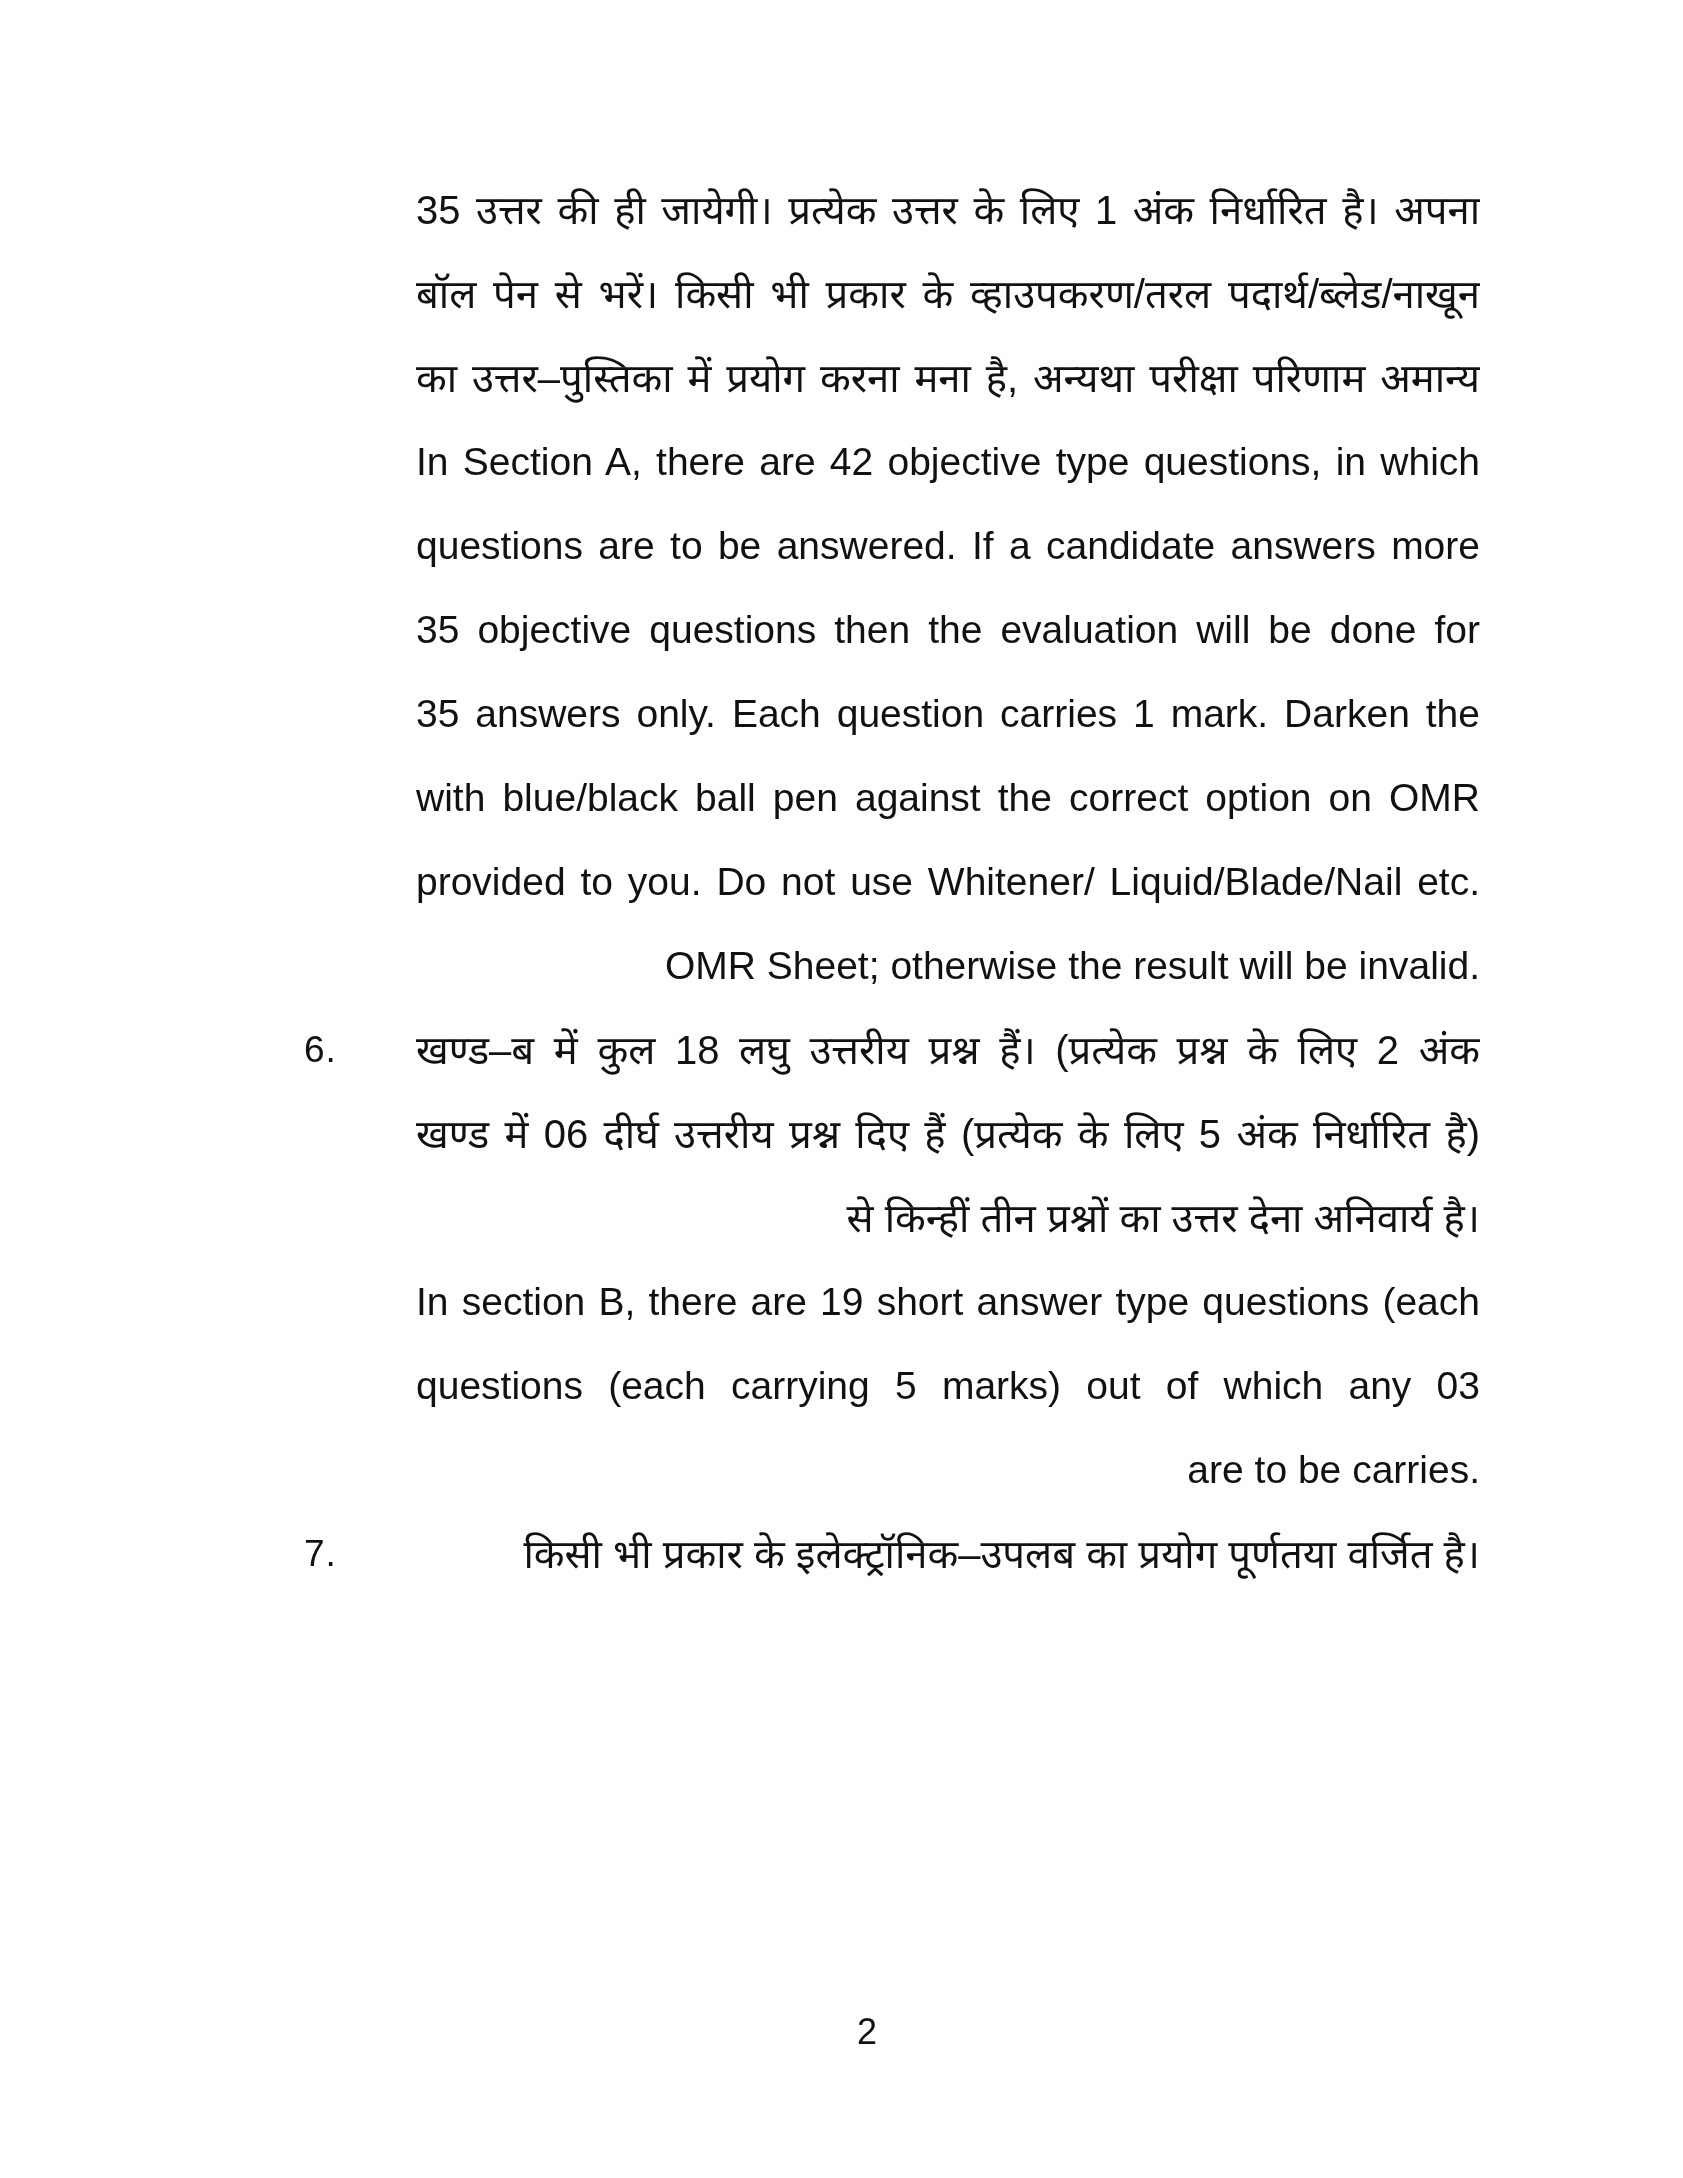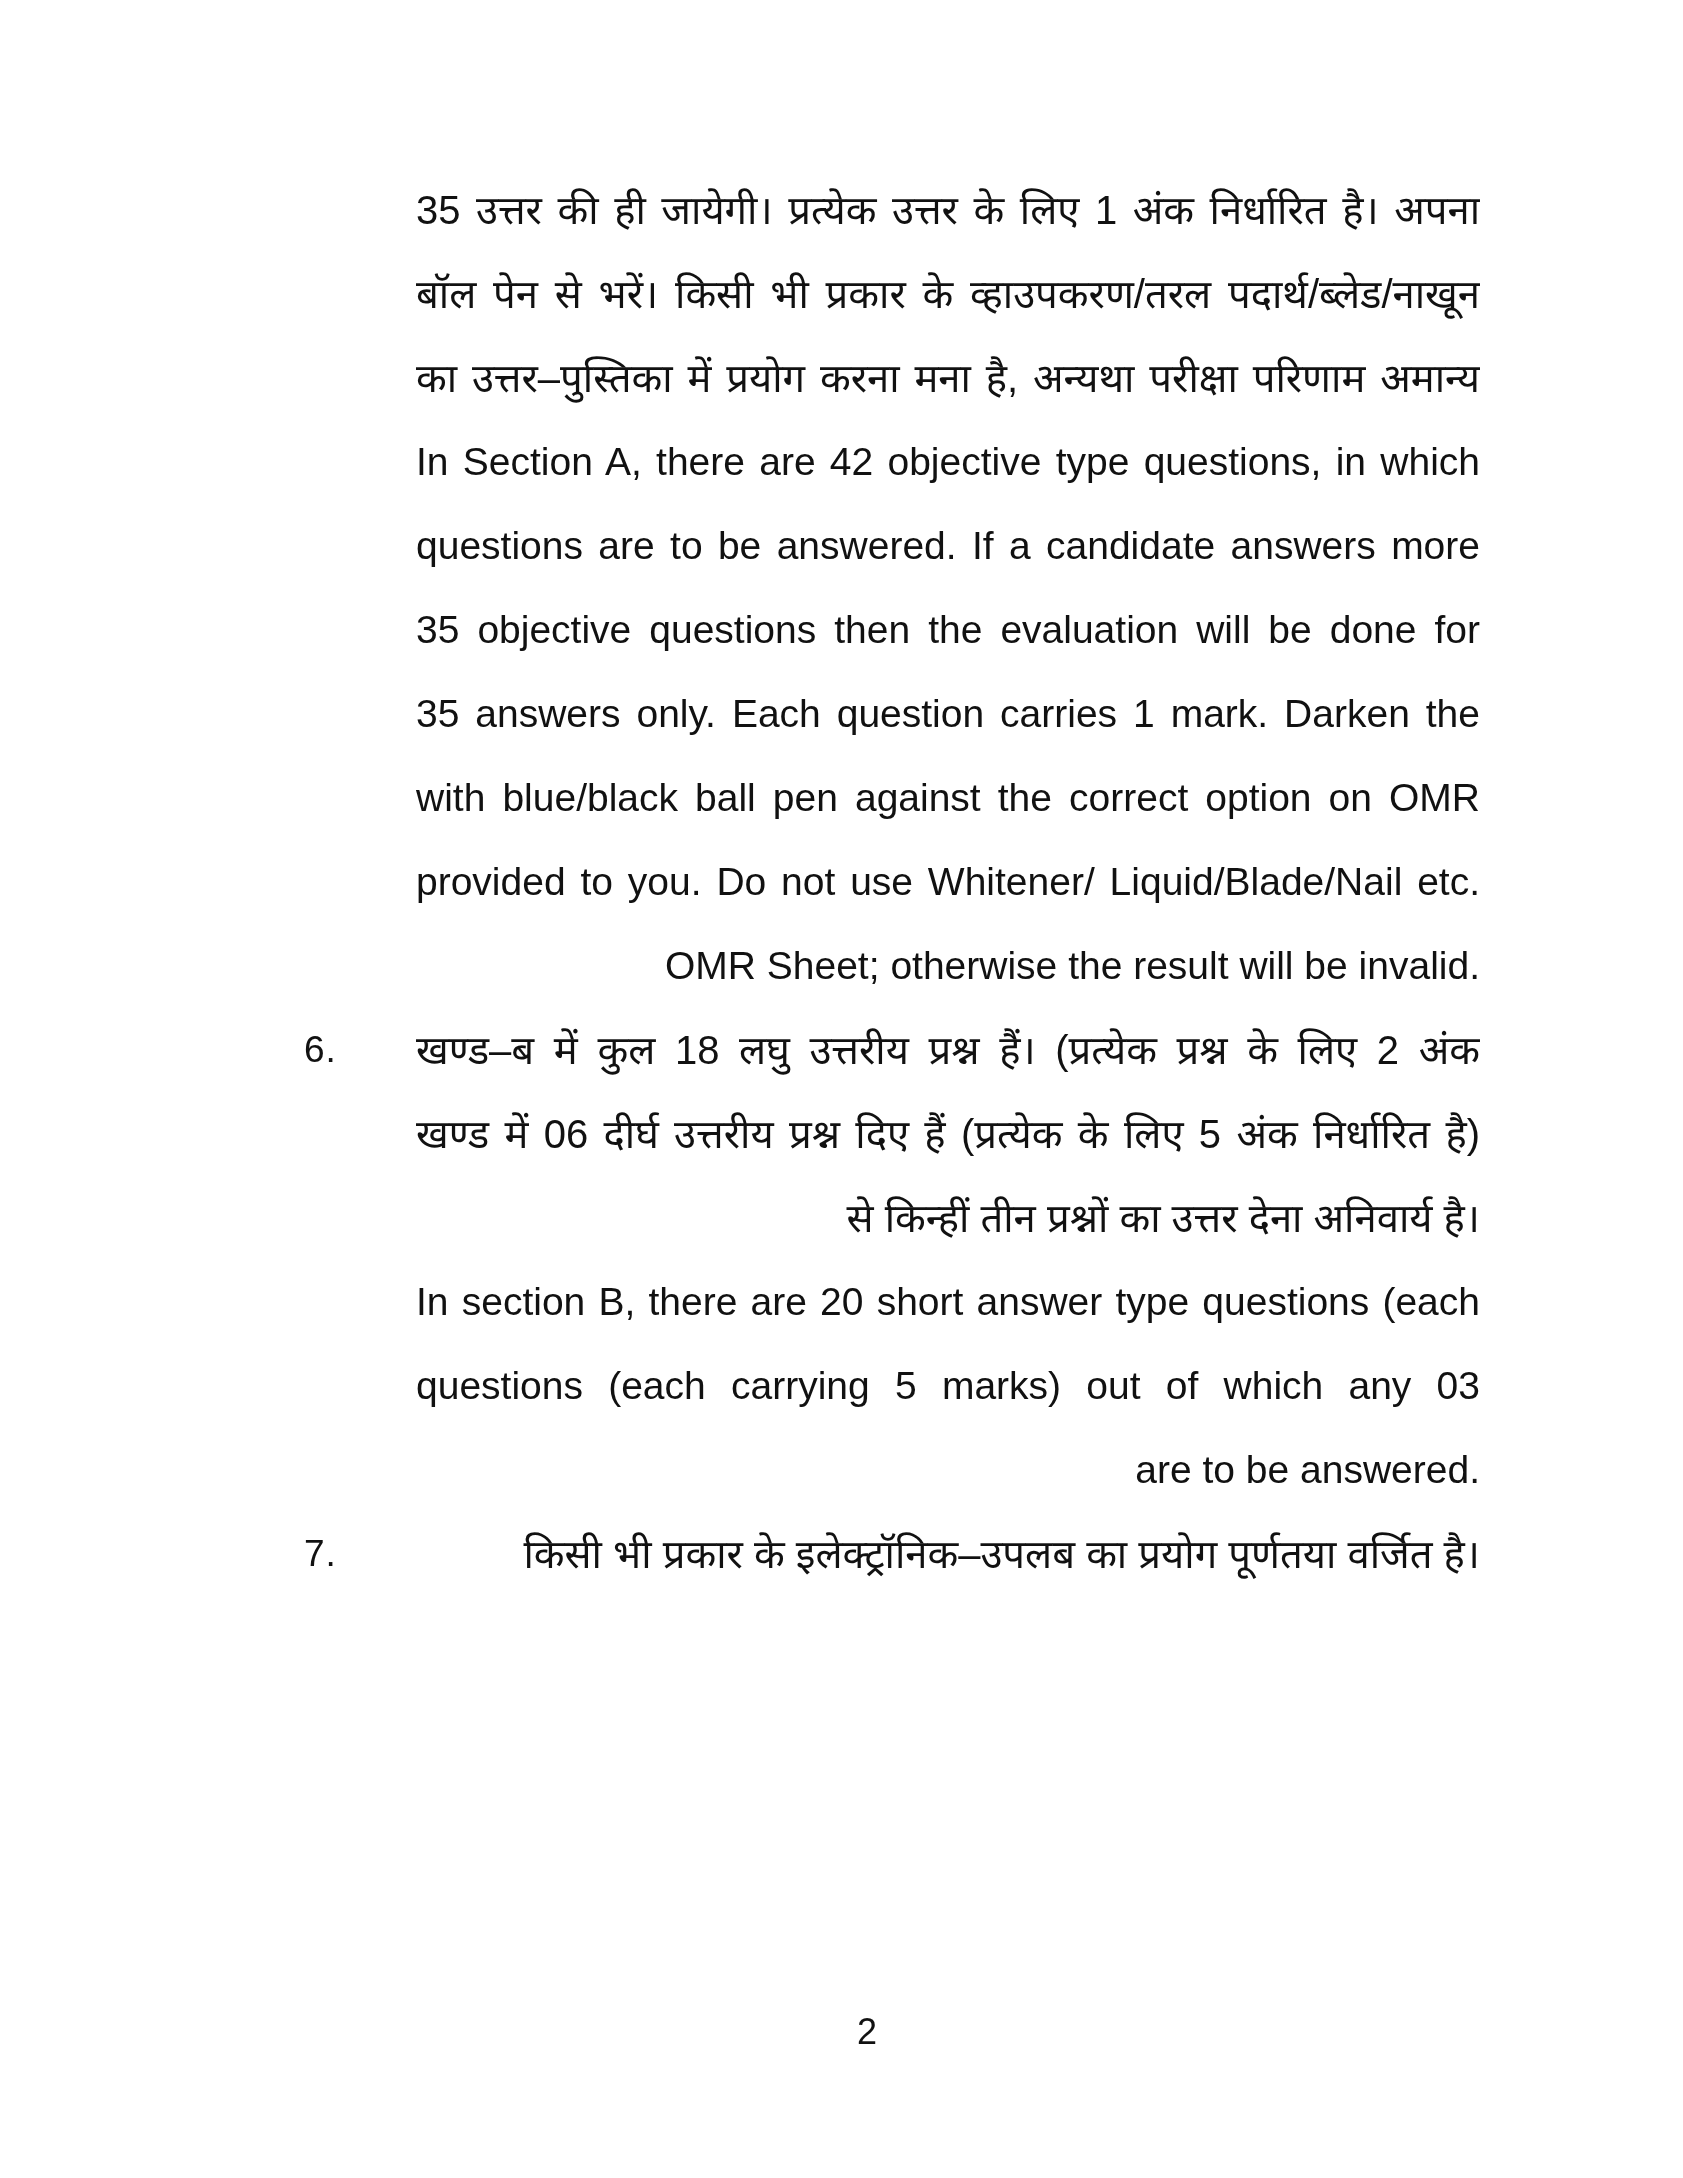--- a/index.html
+++ b/index.html
@@ -88,23 +88,23 @@
     </section>
 
     <section class="item">
       <span class="num">6.</span>
       <div class="para hindi">
         <div class="line j">खण्ड–ब में कुल 18 लघु उत्तरीय प्रश्न हैं। (प्रत्येक प्रश्न के लिए 2 अंक निर्धारित</div>
         <div class="line j">खण्ड में 06 दीर्घ उत्तरीय प्रश्न दिए हैं (प्रत्येक के लिए 5 अंक निर्धारित है) जिनमें</div>
         <div class="line last">से किन्हीं तीन प्रश्नों का उत्तर देना अनिवार्य है।</div>
       </div>
       <div class="para english">
-        <div class="line j">In section B, there are 20 short answer type questions (each</div>
+        <div class="line j">In section B, there are 19 short answer type questions (each</div>
         <div class="line j">questions (each carrying 5 marks) out of which any 03 questions</div>
-        <div class="line last">are to be answered.</div>
+        <div class="line last">are to be carries.</div>
       </div>
     </section>
 
     <section class="item">
       <span class="num">7.</span>
       <div class="para hindi">
         <div class="line last">किसी भी प्रकार के इलेक्ट्रॉनिक–उपलब का प्रयोग पूर्णतया वर्जित है।</div>
       </div>
     </section>
 

